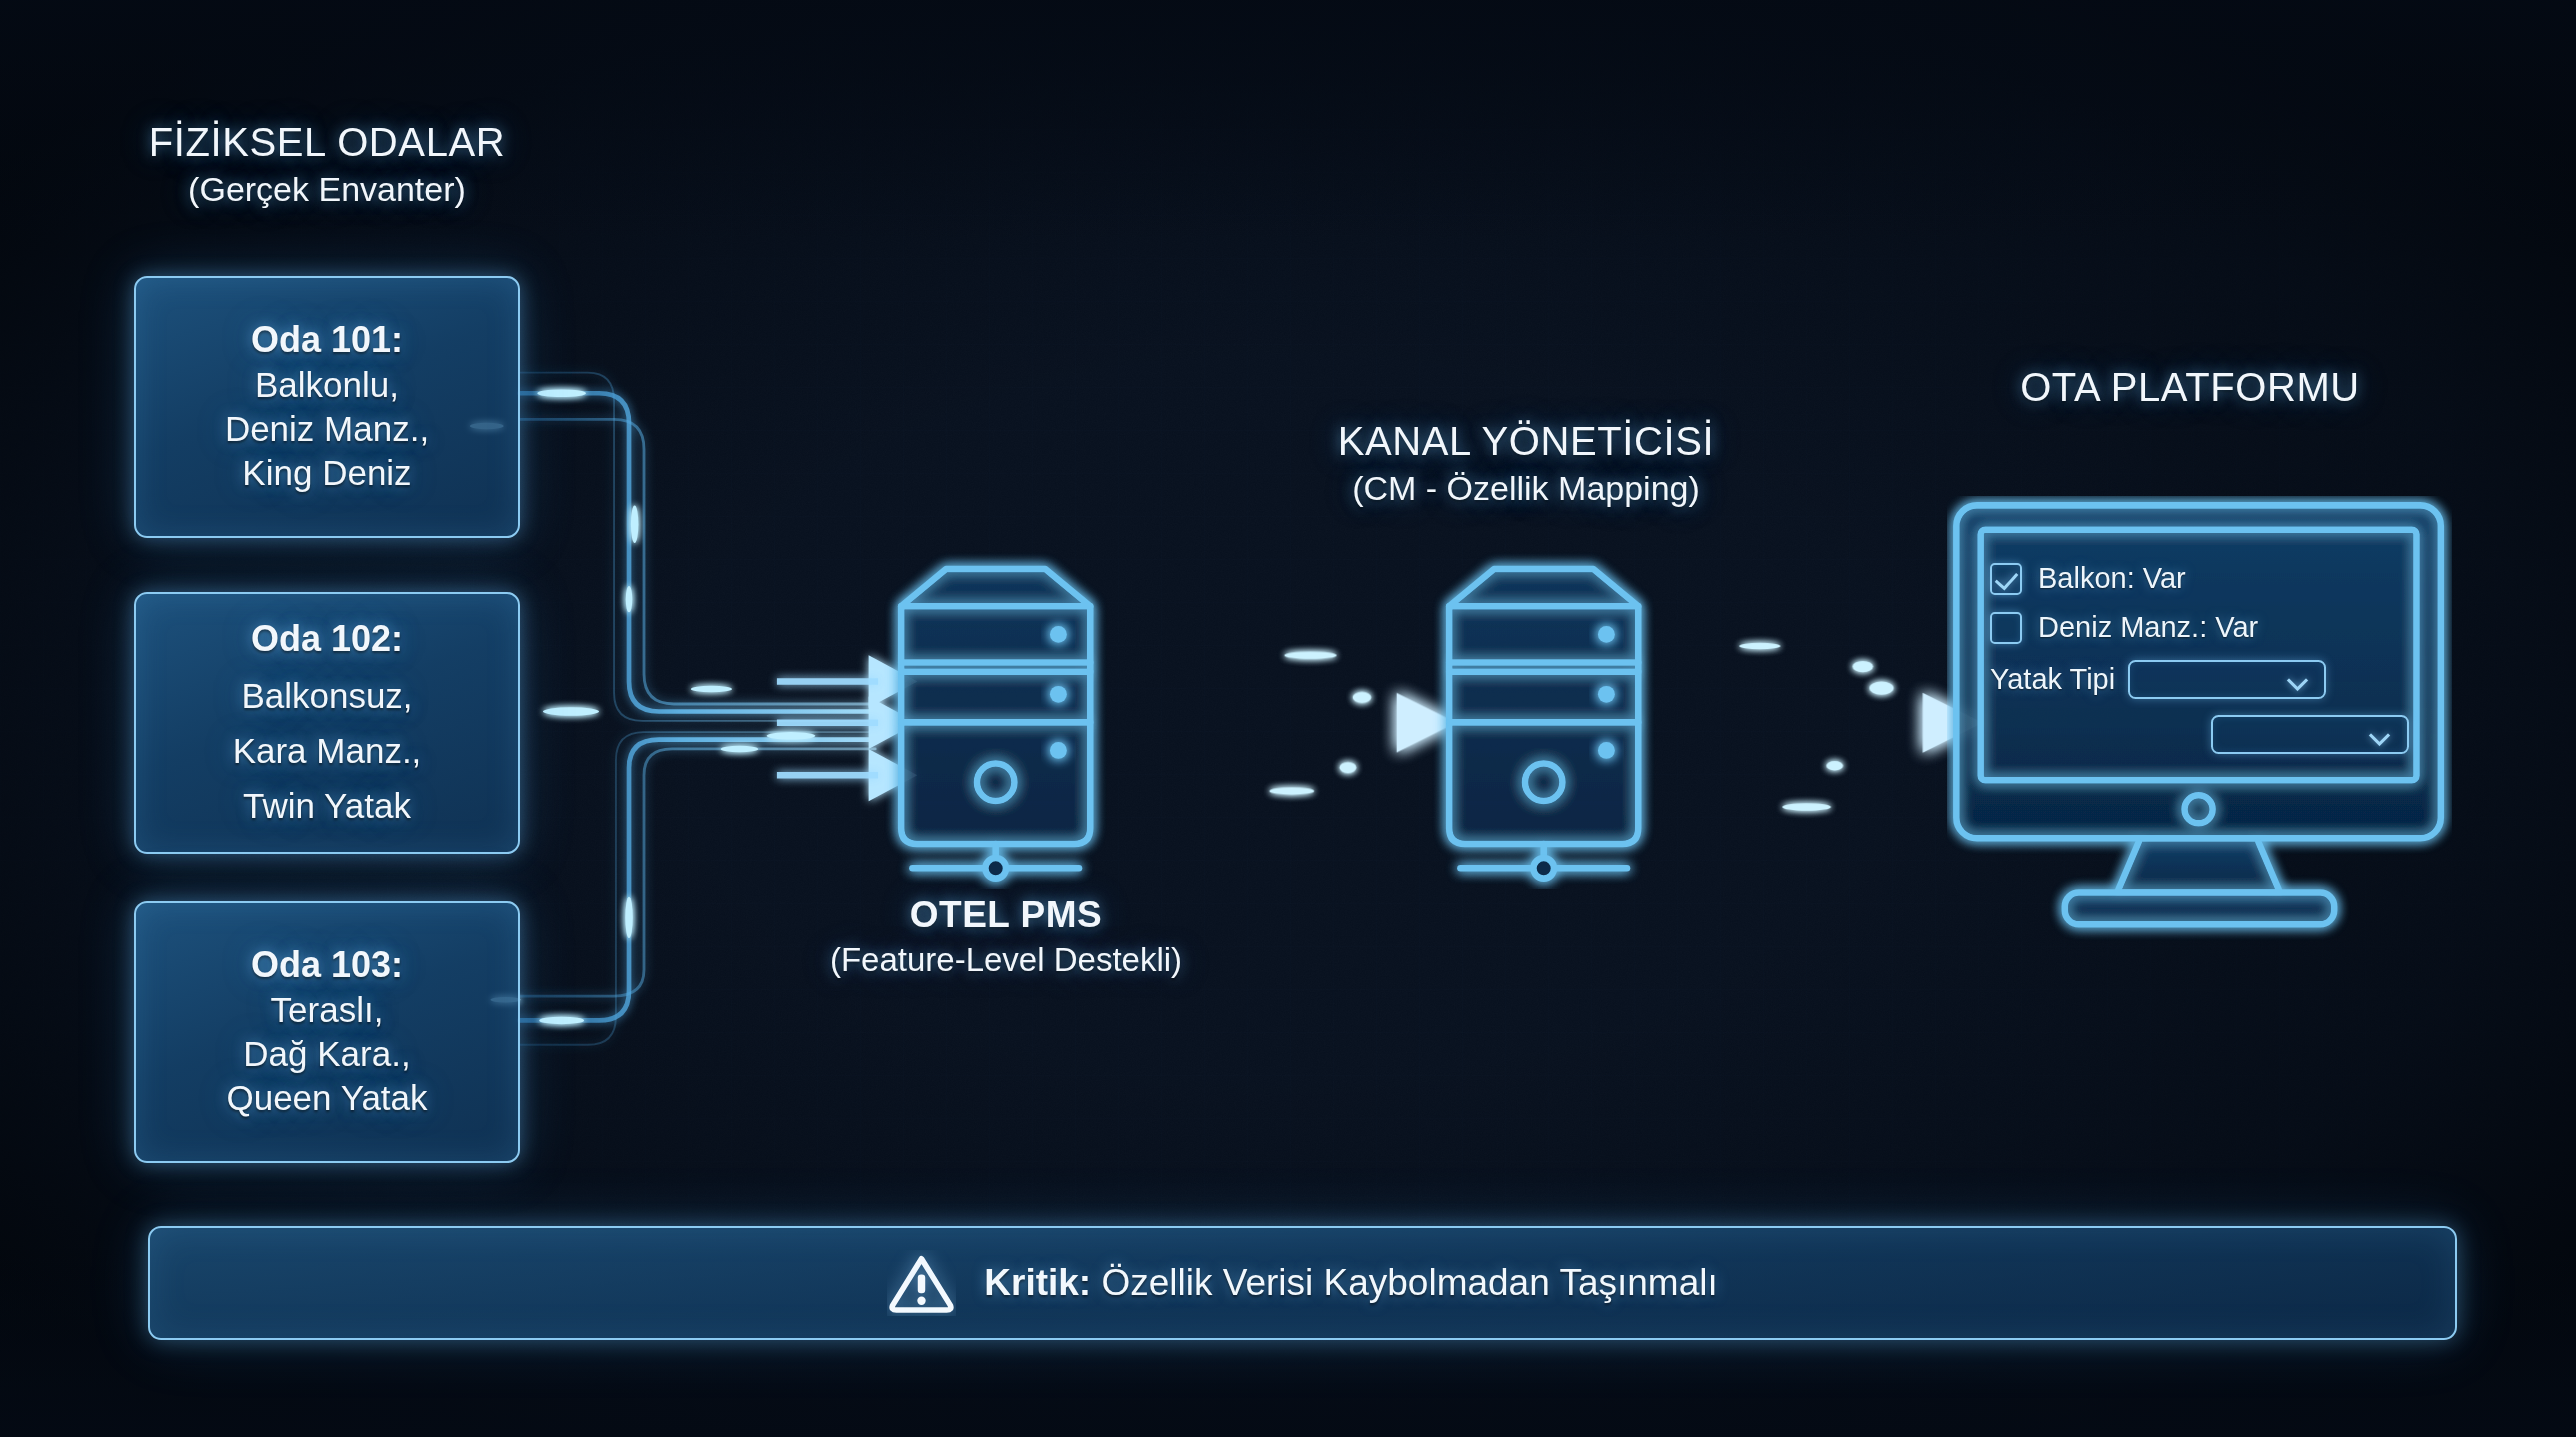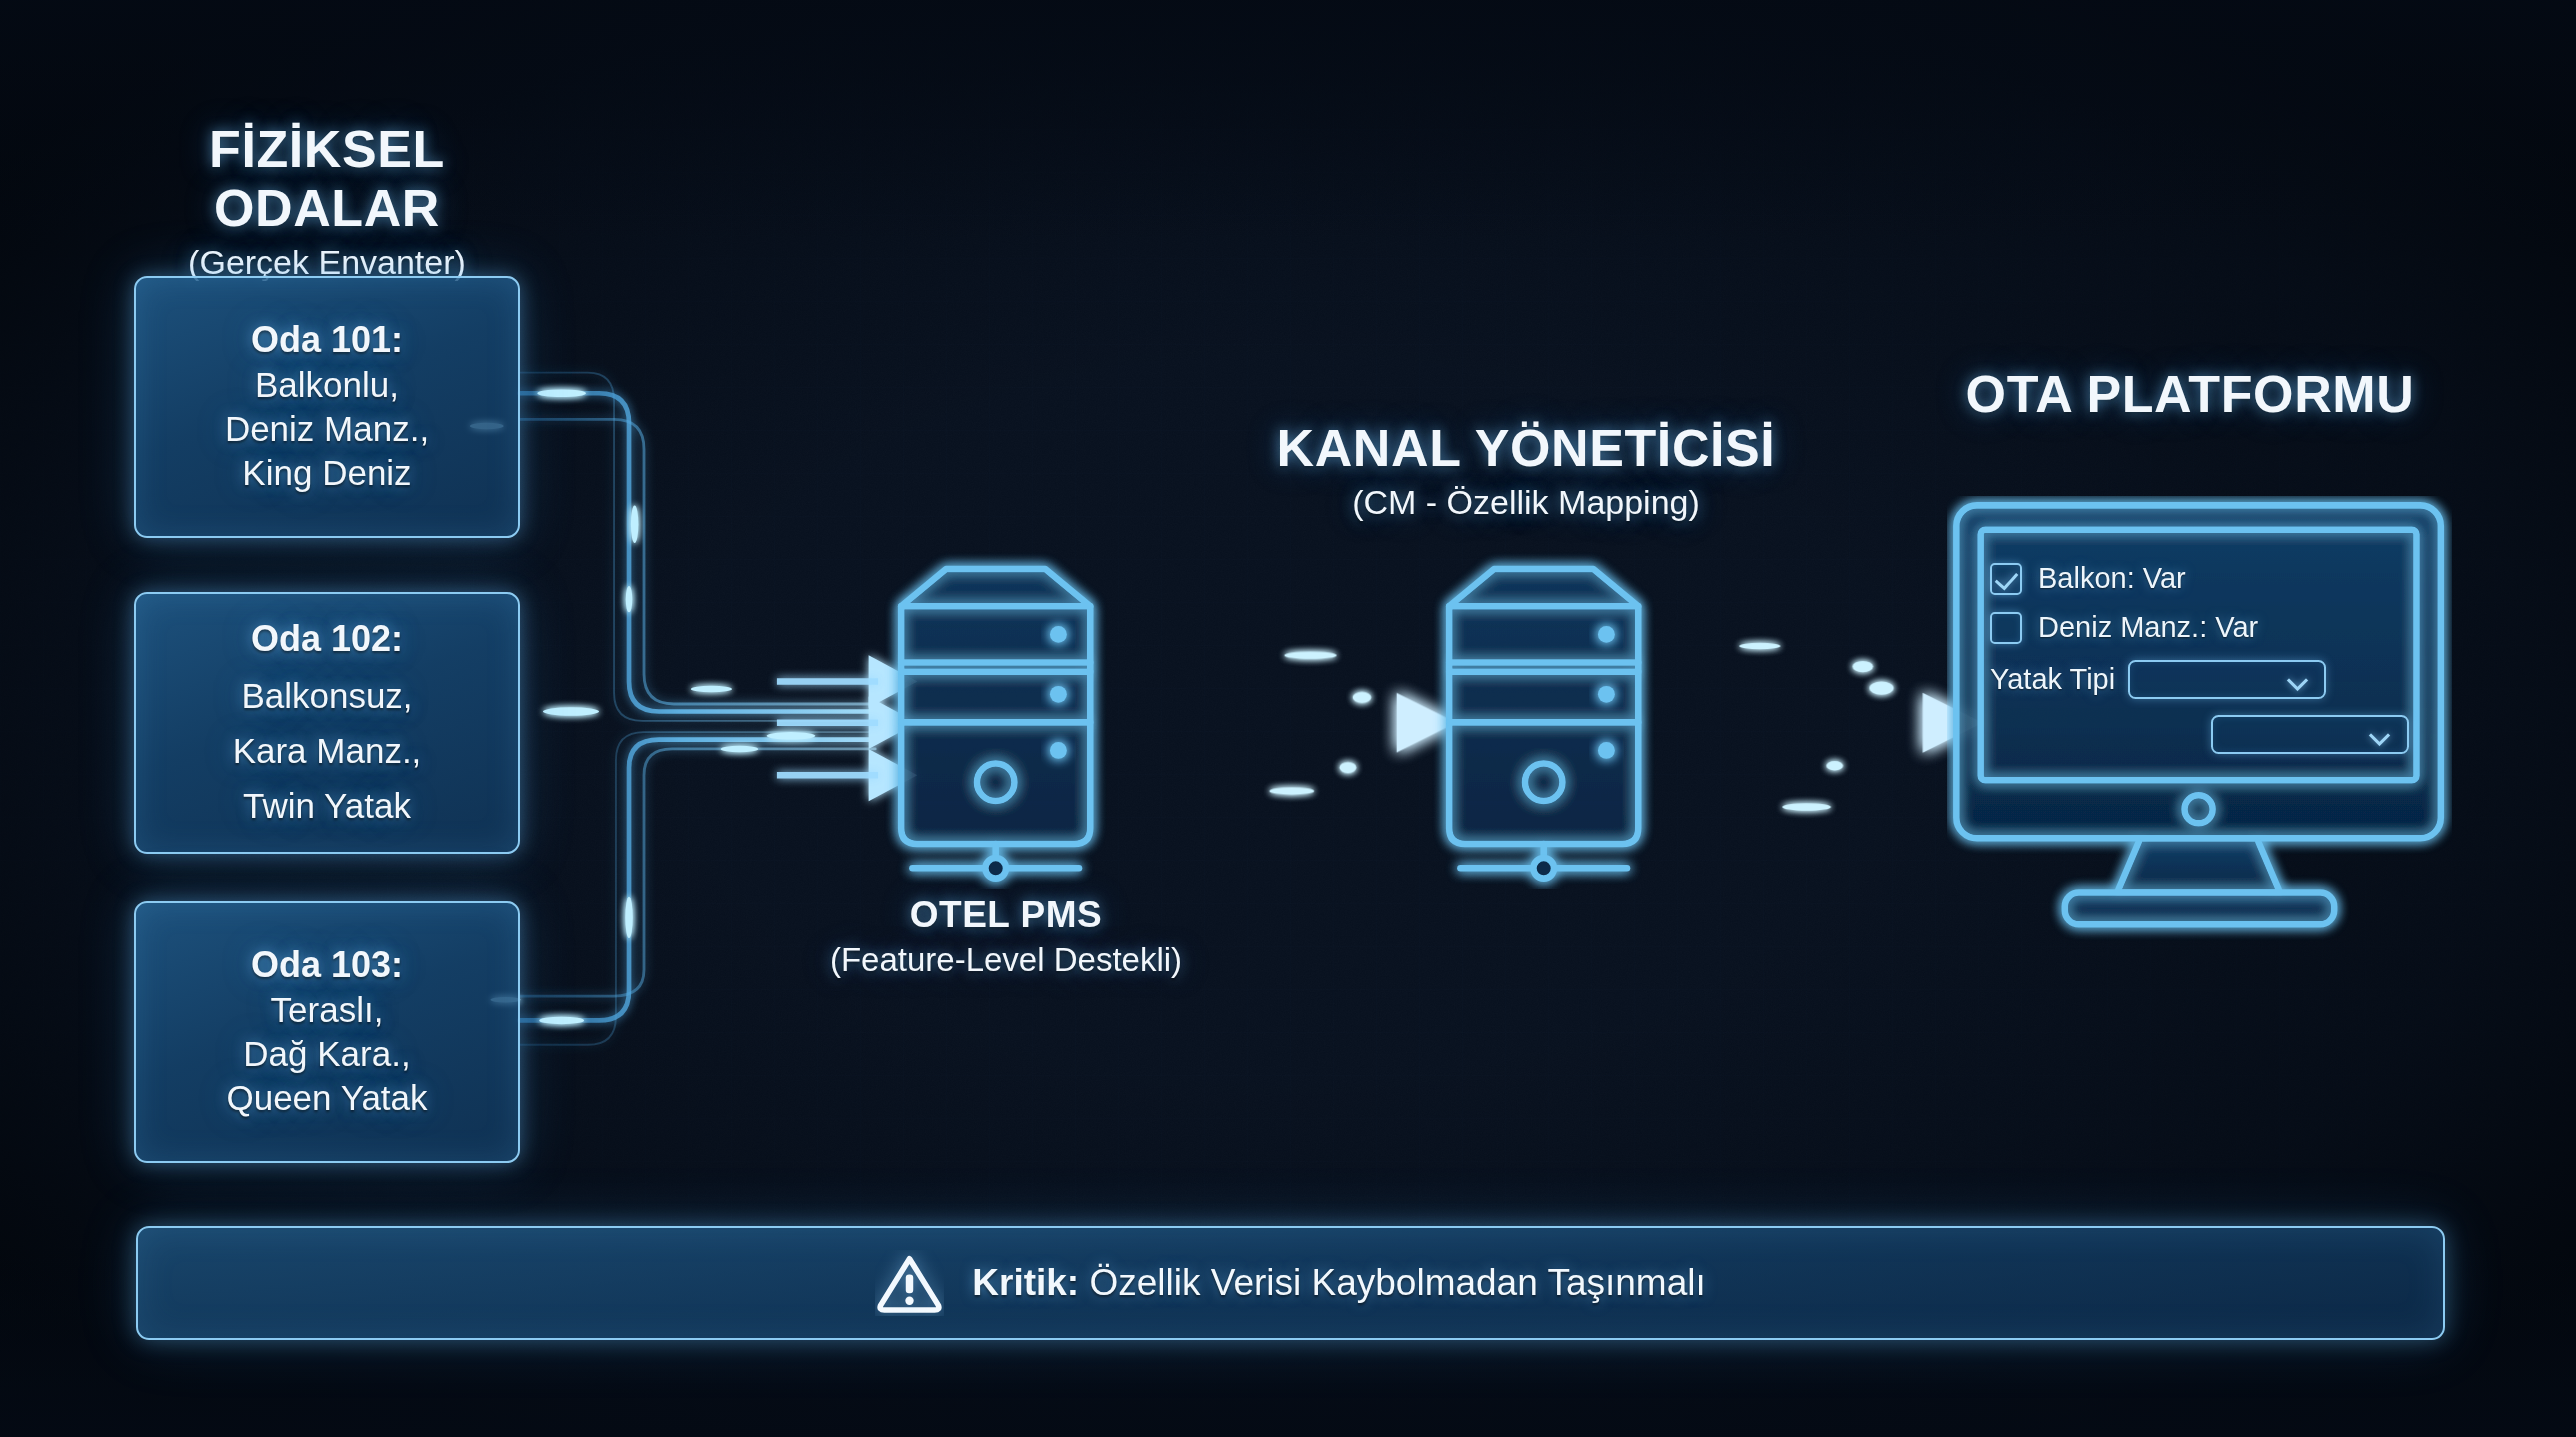--- a/index.html
+++ b/index.html
@@ -44,21 +44,21 @@
   
   .abs{position:absolute;}
   .glow-txt{
     color:#f2f7fc;
     text-shadow:0 0 13px rgba(120,200,255,.55), 0 0 32px rgba(60,150,230,.35), 0 1.9px 2.8px rgba(0,0,0,.75);
   }
 
   
   .col-head{ text-align:center; line-height:1.14; }
   .col-head .t1{
-    font-size:52px;font-weight:bold;letter-spacing:0.6px;display:block;
+    font-size:40px;font-weight:normal;letter-spacing:0.6px;display:block;
   }
   .col-head .t2{
     font-size:34px;font-weight:normal;display:block;margin-top:4.7px;
   }
 
   
   .room{
     width:386px;height:262px;
     border:2.8px solid #8ccbf2;
     border-radius:13px;
@@ -118,21 +118,21 @@
   .sel::after{
     content:"";position:absolute;right:19.7px;top:11.2px;
     width:12px;height:12px;border:solid #9ed6f7;border-width:0 3.7px 3.7px 0;
     transform:rotate(45deg);
     filter:drop-shadow(0 0 3.7px rgba(140,210,255,.75));
   }
   .sel-row2{margin-left:221px;}
 
   
   .banner{
-    position:absolute;left:136px;top:1226px;width:2309px;height:114px;
+    position:absolute;left:148px;top:1226px;width:2309px;height:114px;
     border:2.8px solid #8ccbf2;border-radius:13px;box-sizing:border-box;
     background:linear-gradient(175deg, rgba(30,86,132,.78) 0%, rgba(20,66,108,.74) 55%, rgba(15,52,90,.72) 100%);
     box-shadow:0 0 22.5px rgba(110,195,255,.35), 0 0 60px rgba(60,150,225,.2), inset 0 0 37px rgba(90,175,235,.14);
     display:flex;align-items:center;justify-content:center;
   }
   .banner-inner{display:flex;align-items:center;gap:28px;}
   .banner-txt{
     font-size:37px;color:#f2f8fd;white-space:nowrap;
     text-shadow:0 0 13px rgba(120,200,255,.5), 0 1.9px 2.8px rgba(0,0,0,.7);
   }

